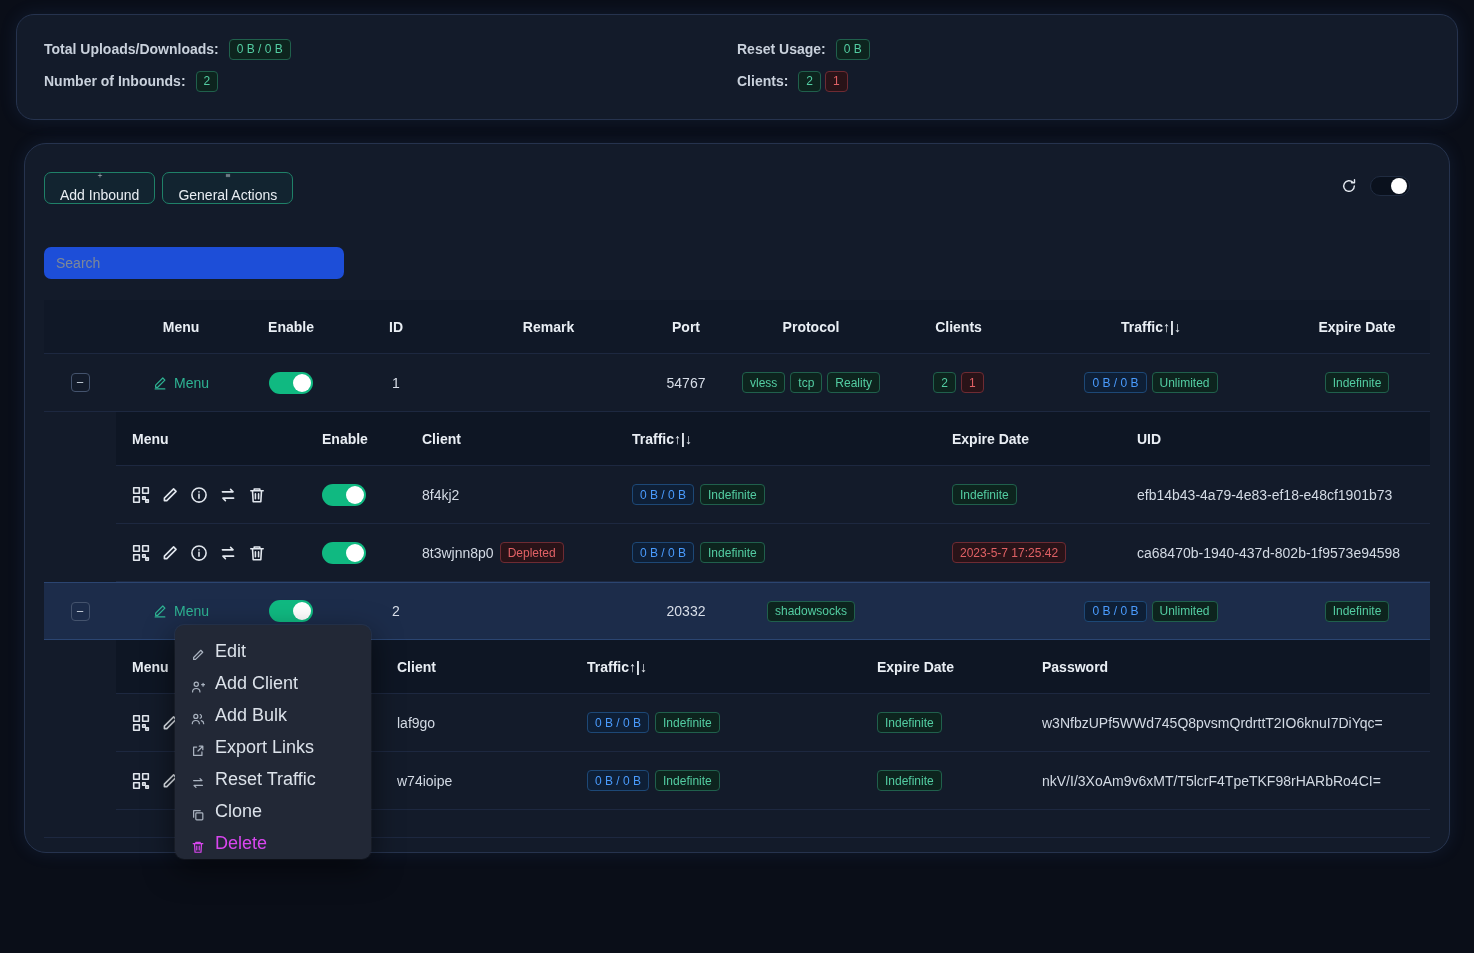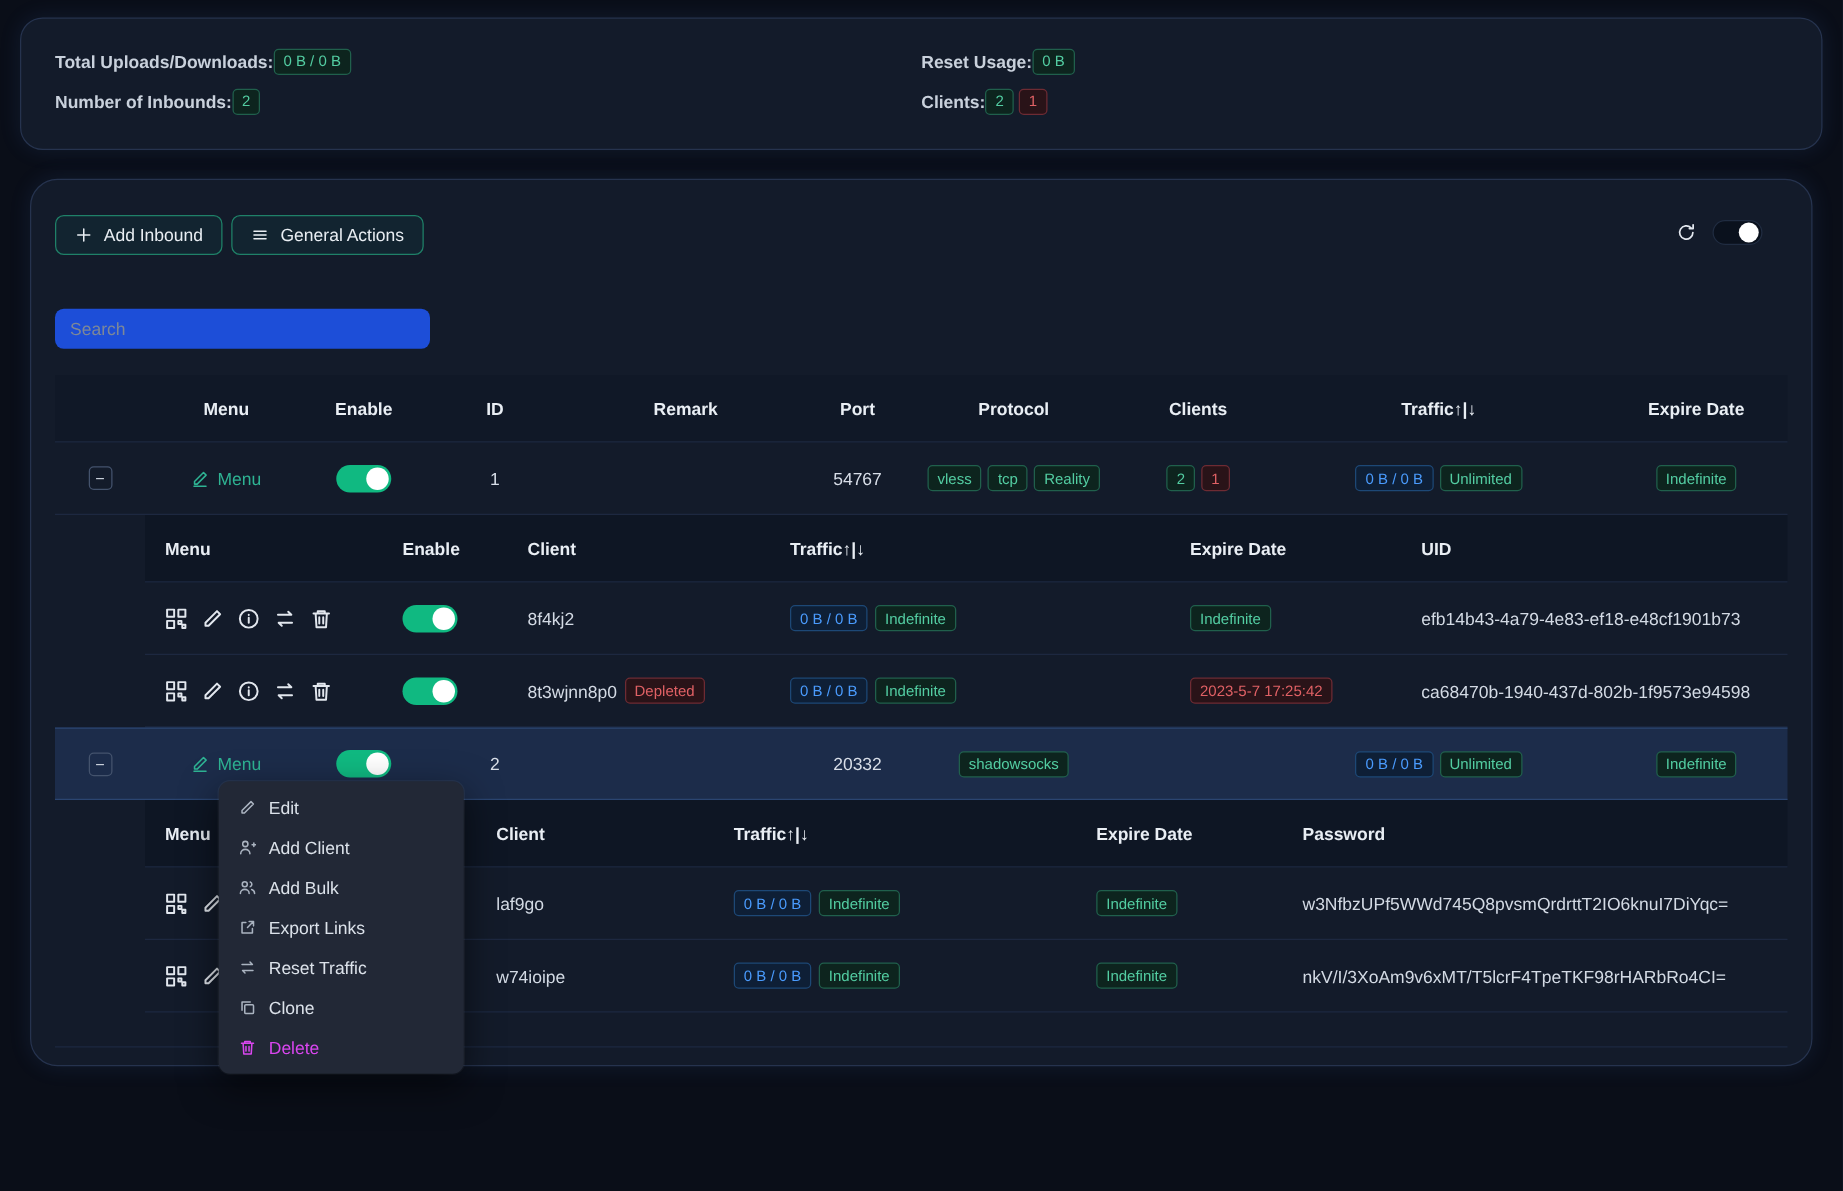--- a/index.html
+++ b/index.html
@@ -21,21 +21,21 @@
   
   .top-card {
     margin:14px 16px 0;
     height:106px;
     padding:18px 27px;
     display:grid;
     grid-template-columns:1fr 1fr;
     grid-auto-rows:32px;
     align-items:center;
   }
-  .stat { display:flex; align-items:center; font-weight:700; color:#c9d1dc; }
+  .stat { display:flex; align-items:center; gap:10px; font-weight:700; color:#c9d1dc; }
   .stat .pair { display:flex; gap:4px; }
   
   .tag {
     display:inline-flex; align-items:center;
     height:21px; padding:0 7px;
     border-radius:4px; font-size:12px; font-weight:400;
     border:1px solid; white-space:nowrap;
   }
   .tag.green { color:#53cda2; border-color:#20604c; background:#0d241e; }
   .tag.blue  { color:#4a9bfd; border-color:#1d4876; background:#0e1f36; }
@@ -48,20 +48,21 @@
     padding:28px 19px 0;
     position:relative;
   }
   .toolbar { display:flex; gap:7px; }
   .btn {
     height:32px; display:inline-flex; align-items:center; gap:9px;
     padding:0 15px; background:#122430;
     border:1px solid #1f8168; border-radius:7px;
     color:#e9eef3; font-size:14px; cursor:pointer;
     font-family:"Liberation Sans",sans-serif;
+    flex-direction:column;
   }
   .tools-right {
     position:absolute; right:39px; top:32px;
     display:flex; align-items:center; gap:13px; color:#c4ccd7;
   }
   .theme-switch {
     width:40px; height:20px; border-radius:11px;
     background:#0a111d; border:1px solid #202c41; position:relative; cursor:pointer;
   }
   .theme-switch::after {
@@ -126,22 +127,22 @@
   .mono-text { color:#d3dae4; }
   .tbottom { height:28px; border-bottom:1px solid #1d2840; }
   
   .ctx-menu {
     position:absolute; left:175px; top:625px; width:196px;
     background:#222836; border-radius:9px; padding:5px 0;
     box-shadow:0 10px 30px rgba(0,0,0,.55), 0 0 0 1px rgba(255,255,255,.05);
     z-index:20;
   }
   .ctx-item {
-    height:32px; display:flex; align-items:center; gap:10px;
-    padding:0 16px; font-size:14px; color:#dce2ea; cursor:pointer;
+    height:32px; display:flex; align-items:flex-end; gap:10px;
+    padding:0 16px; font-size:18px; color:#dce2ea; cursor:pointer;
   }
   .ctx-item .ci { color:#aab3c0; display:inline-flex; flex:none; }
   .ctx-item.danger, .ctx-item.danger .ci { color:#d946ef; }
   
   .ic { width:16px; height:16px; stroke:currentColor; fill:none;
         stroke-width:1.4; stroke-linecap:round; stroke-linejoin:round; }
   .ic-lg { width:18px; height:18px; }
   .ic-sm { width:14px; height:14px; }
 </style>
 </head>

